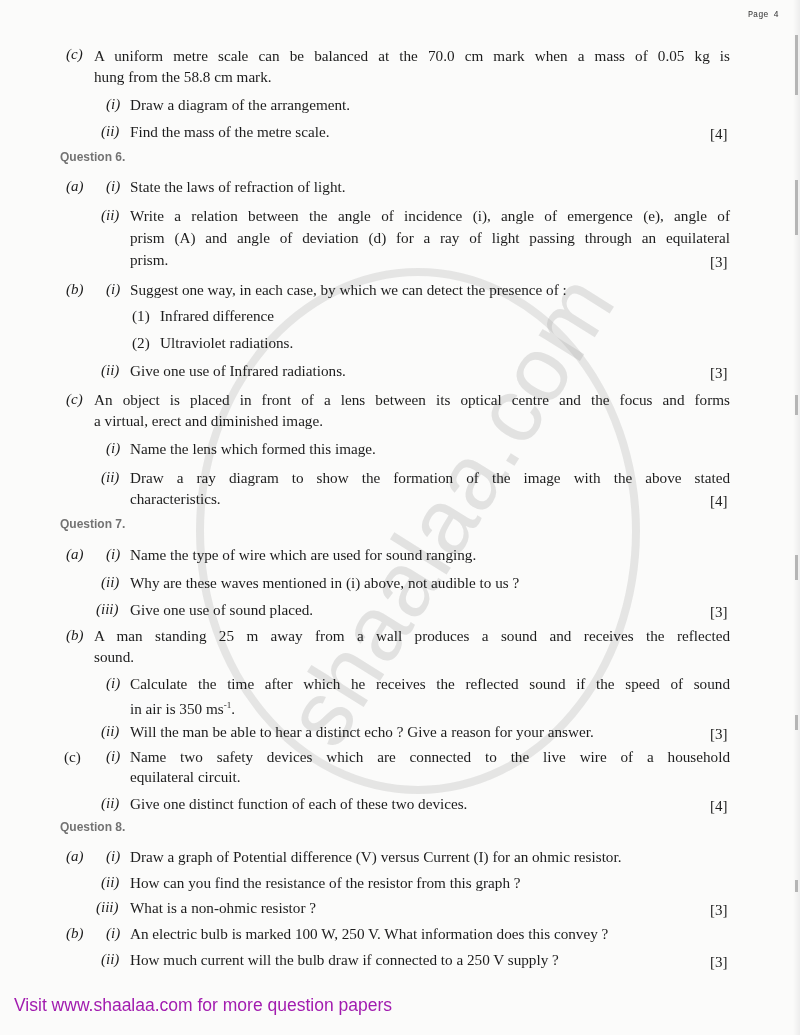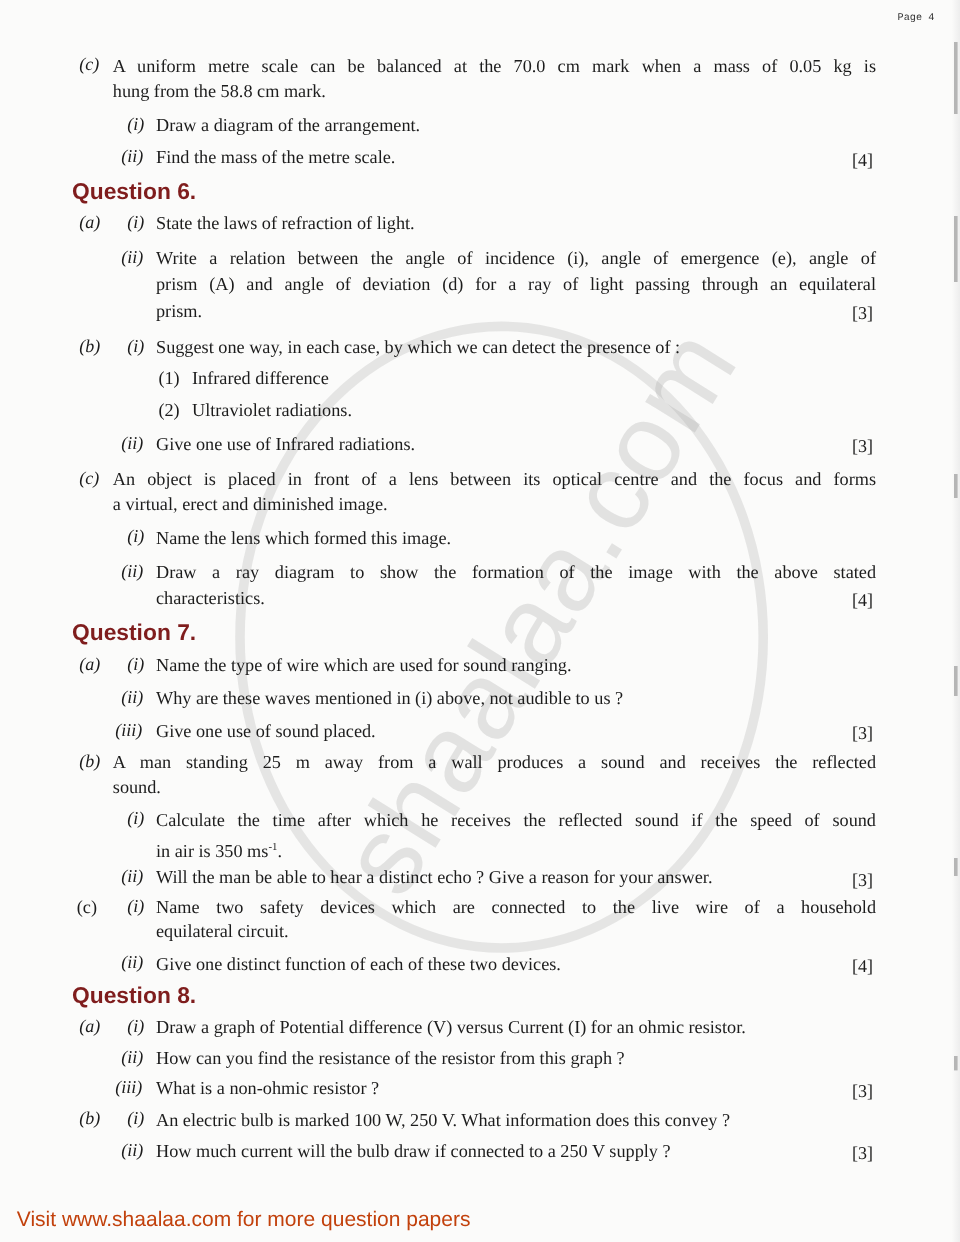--- a/index.html
+++ b/index.html
@@ -29,27 +29,27 @@
     font-family:"Liberation Sans", sans-serif; font-size:92px;
     color:rgba(170,170,170,0.30); letter-spacing:1px; pointer-events:none;
     white-space:nowrap;
   }
   .line {
     position:absolute; font-size:15.2px; white-space:nowrap; line-height:18px;
   }
   .lbl { position:absolute; font-style:italic; font-size:15px; }
   .q-heading {
     position:absolute; left:60px; font-family:"Liberation Sans", sans-serif;
-    font-weight:bold; font-size:19px; color:#7f1d1d;
+    font-weight:bold; font-size:12px; color:#737373;
   }
   .marks { position:absolute; left:710px; font-size:15px; }
   .justify { text-align:justify; text-align-last:justify; display:inline-block; }
   .footer {
     position:absolute; left:14px; top:995px;
-    font-family:"Liberation Sans", sans-serif; font-size:17.5px; color:#c2410c;margin-top:11px;
+    font-family:"Liberation Sans", sans-serif; font-size:17.5px; color:#a21caf;
   }
   sup { font-size:9px; }
 </style>
 </head>
 <body>
 
 <div class="edge"></div>
 <div class="edge-mark" style="top:35px;height:60px"></div>
 <div class="edge-mark" style="top:180px;height:55px"></div>
 <div class="edge-mark" style="top:395px;height:20px"></div>

